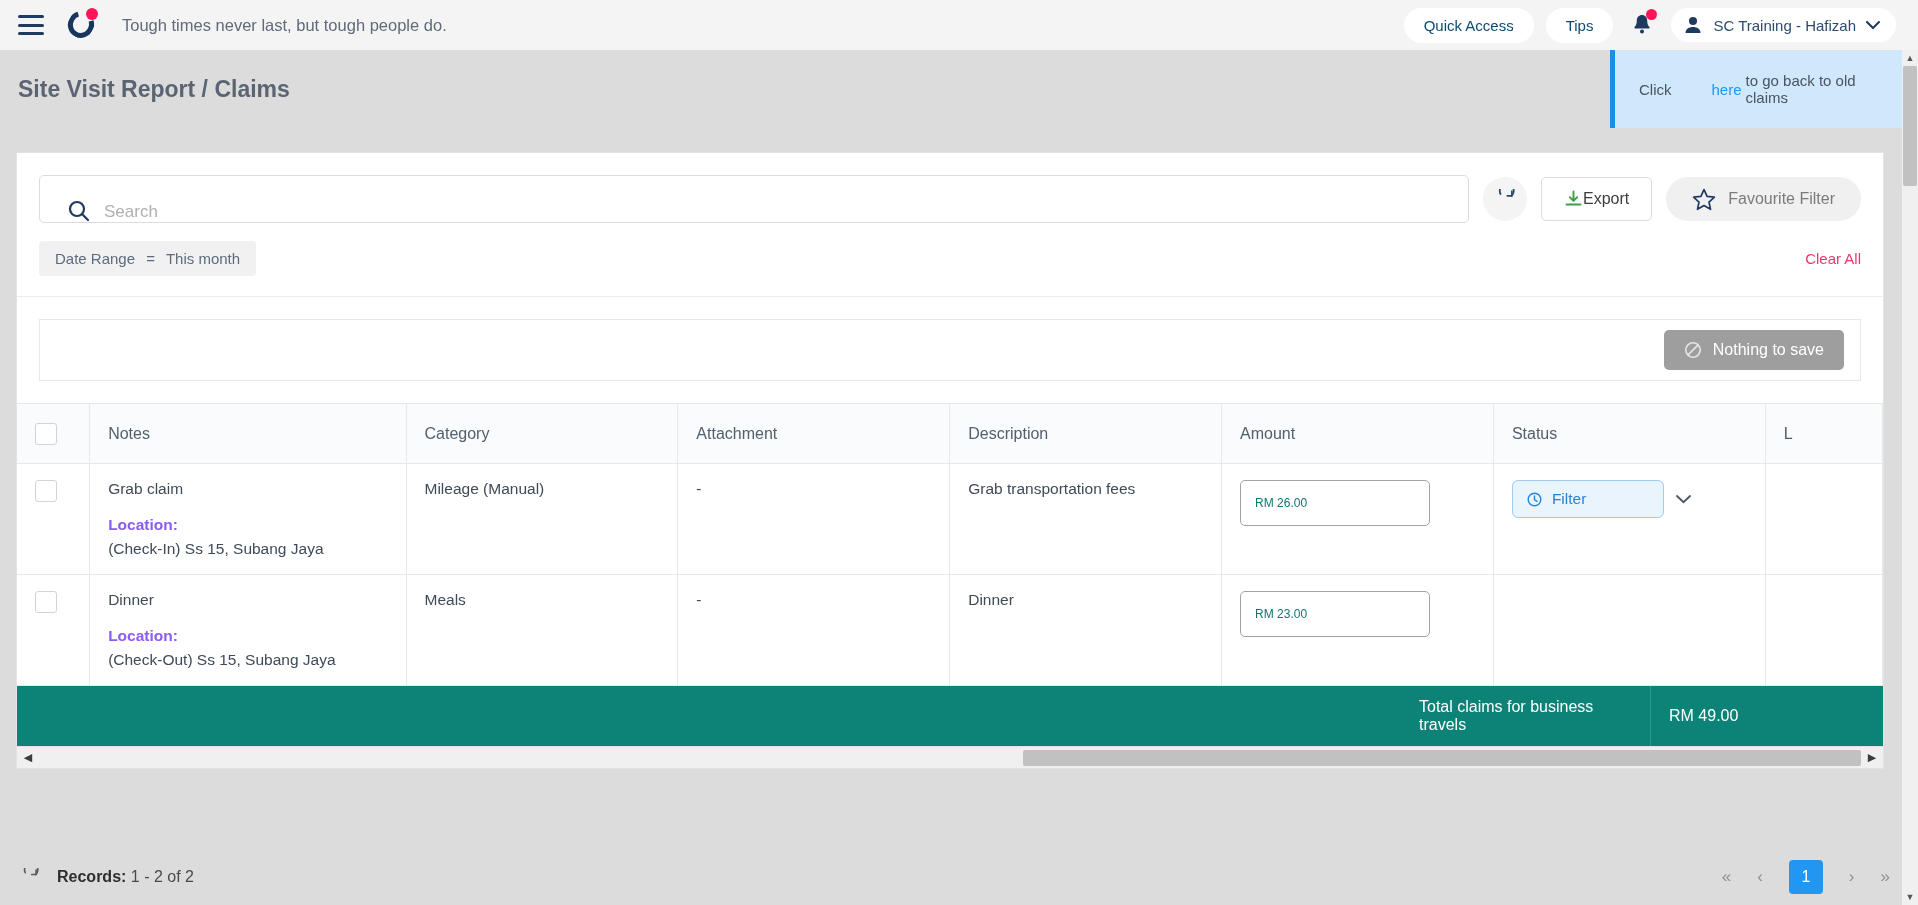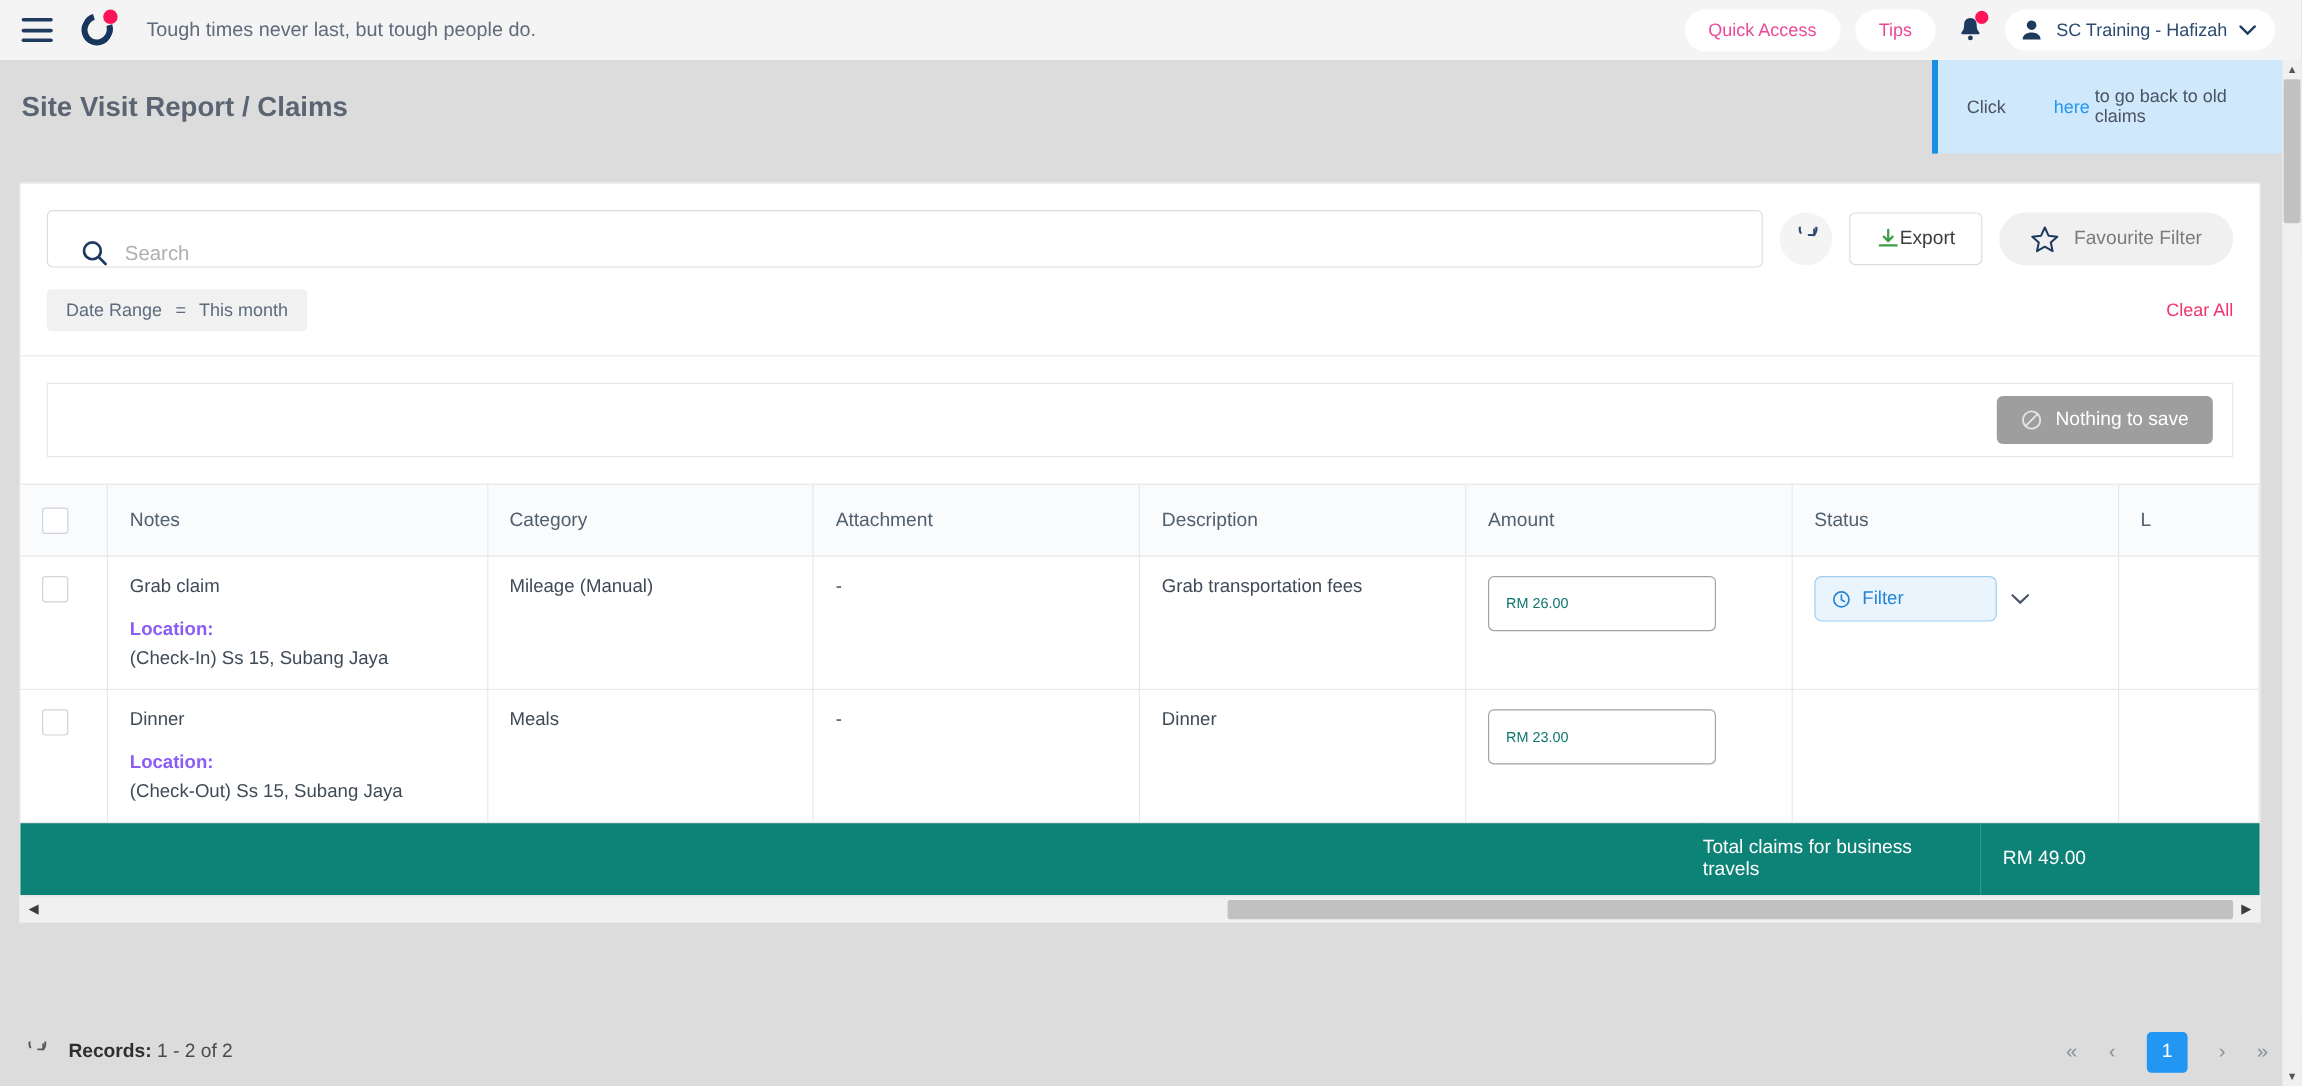--- a/index.html
+++ b/index.html
@@ -26,21 +26,21 @@
     width: 26px; height: 27px; border: 5px solid #17365c;
     border-radius: 50%; border-top-color: transparent;
     transform: rotate(28deg);
   }
   .logo .dot { position: absolute; right: 2px; top: 0px; width: 12px; height: 12px;
     border-radius: 50%; background: #ff1458; }
   .quote { font-size: 16.5px; color: #5f6b7a; white-space: nowrap; }
   .topbar-right { margin-left: auto; display: flex; align-items: center; gap: 12px; }
   .pill-btn {
     background: #fff; border-radius: 22px; padding: 9px 20px;
-    font-size: 15px; color: #ec4899; cursor: pointer; white-space: nowrap;
+    font-size: 15px; color: #0c4a6e; cursor: pointer; white-space: nowrap;
   }
   .bell-wrap { position: relative; width: 34px; height: 34px; display: flex;
     align-items: center; justify-content: center; cursor: pointer; }
   .bell-badge { position: absolute; top: 1px; right: 2px; width: 11px; height: 11px;
     border-radius: 50%; background: #ff1458; }
   .user-pill {
     background: #fff; border-radius: 22px; padding: 7px 16px 7px 12px;
     display: flex; align-items: center; gap: 10px; cursor: pointer;
     font-size: 15px; color: #2d4b70; white-space: nowrap;
   }

